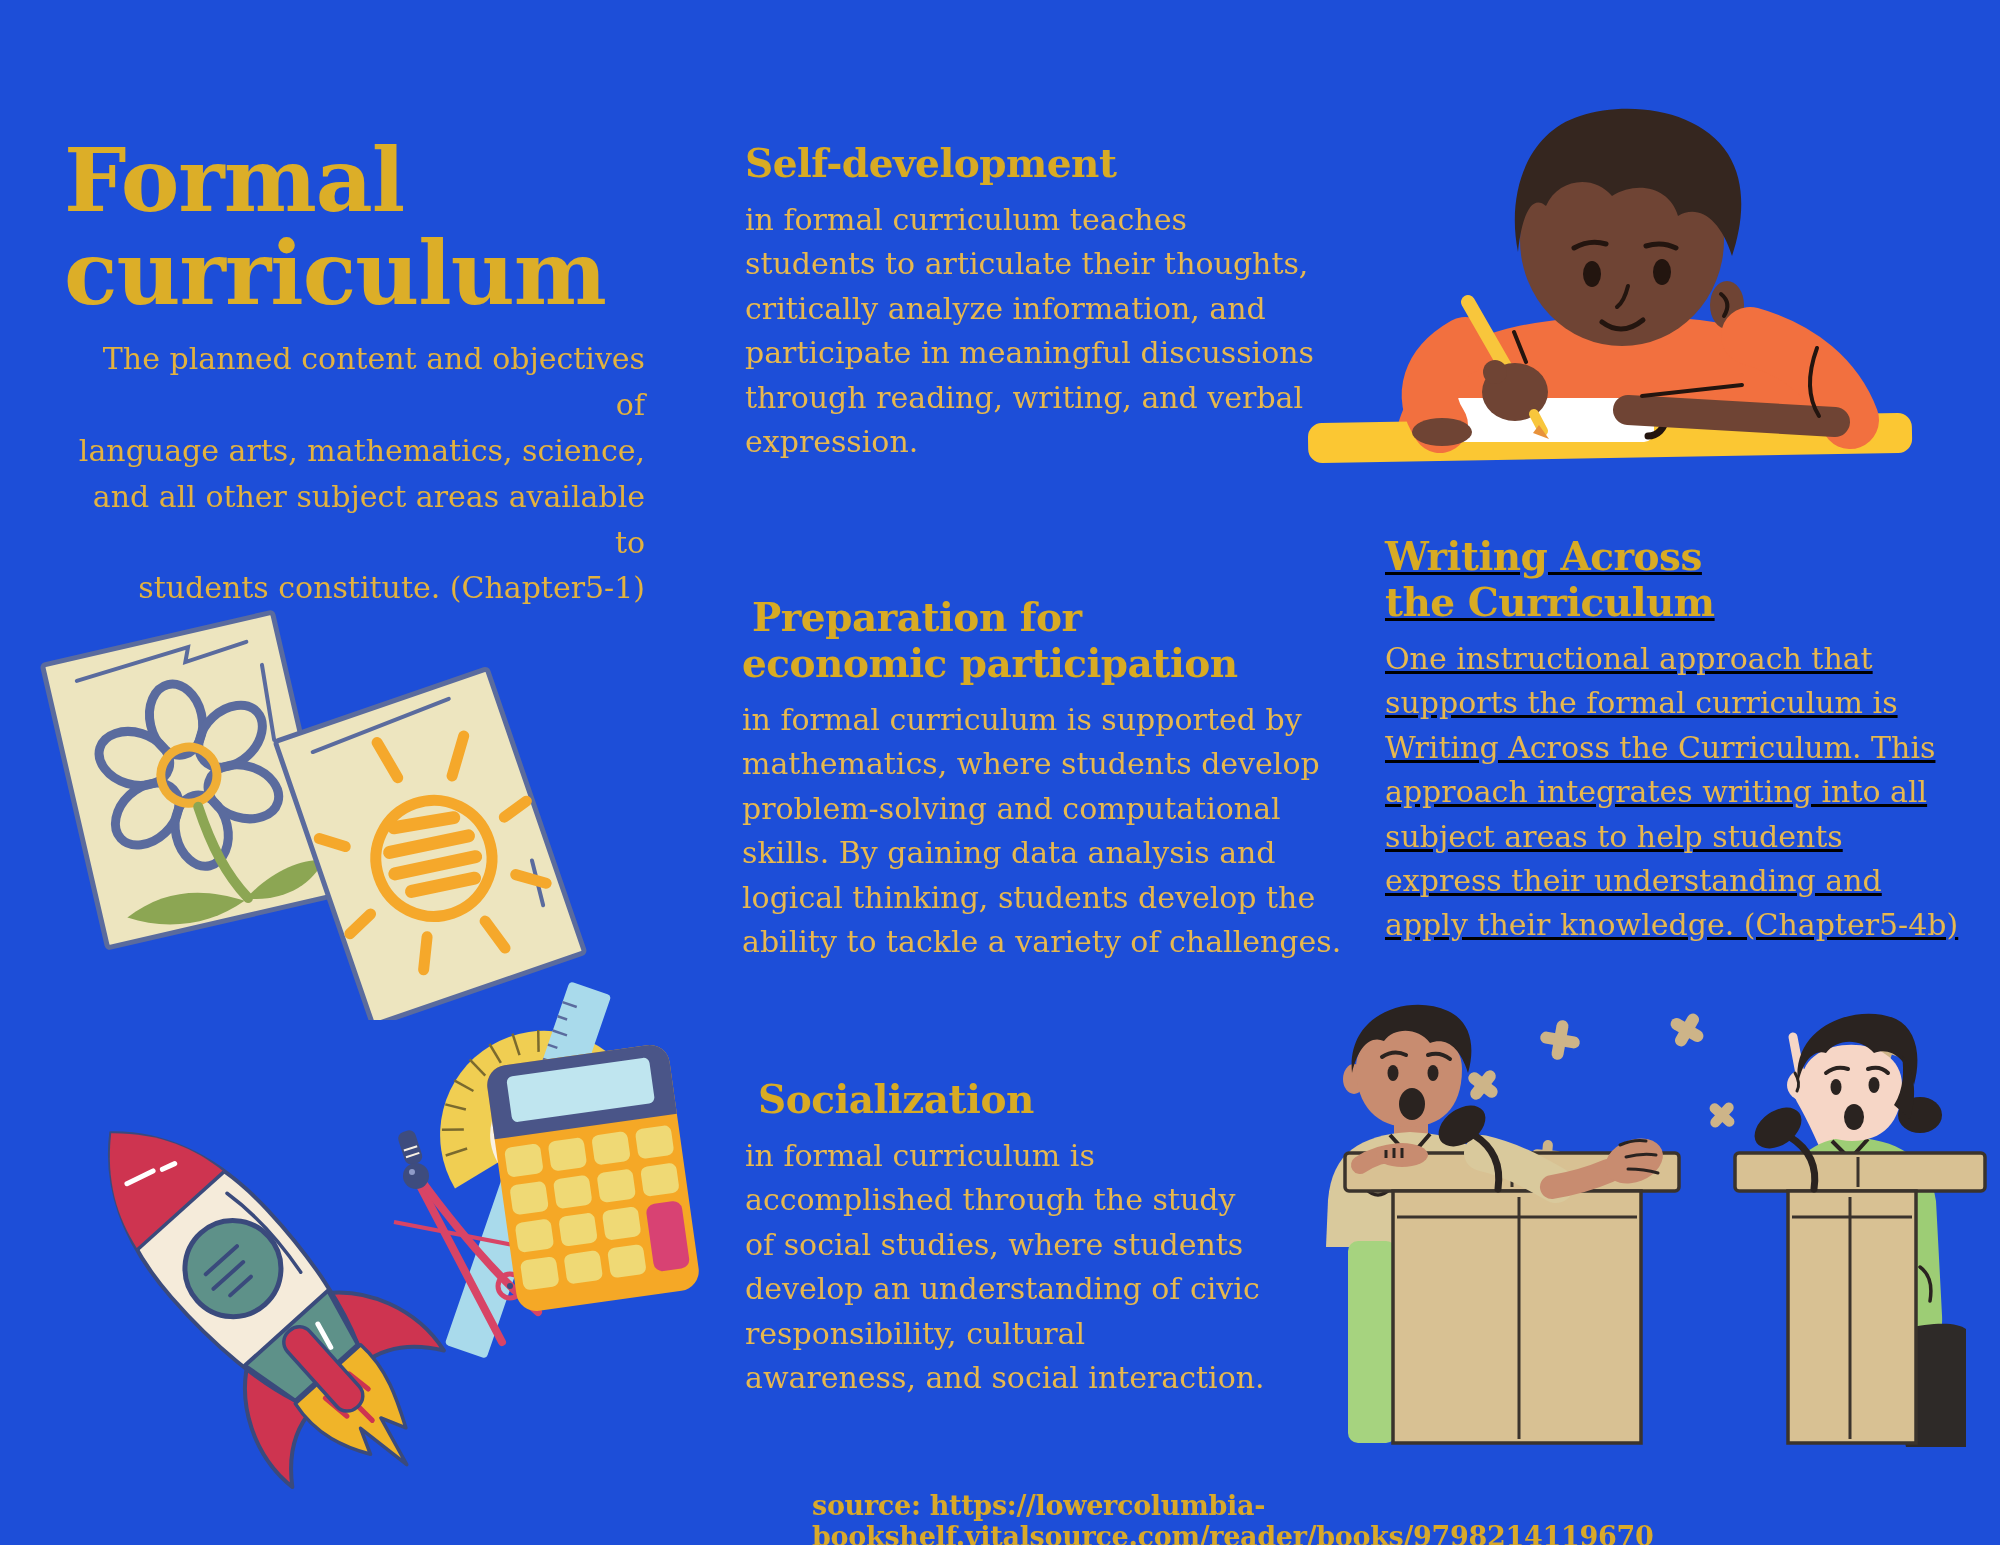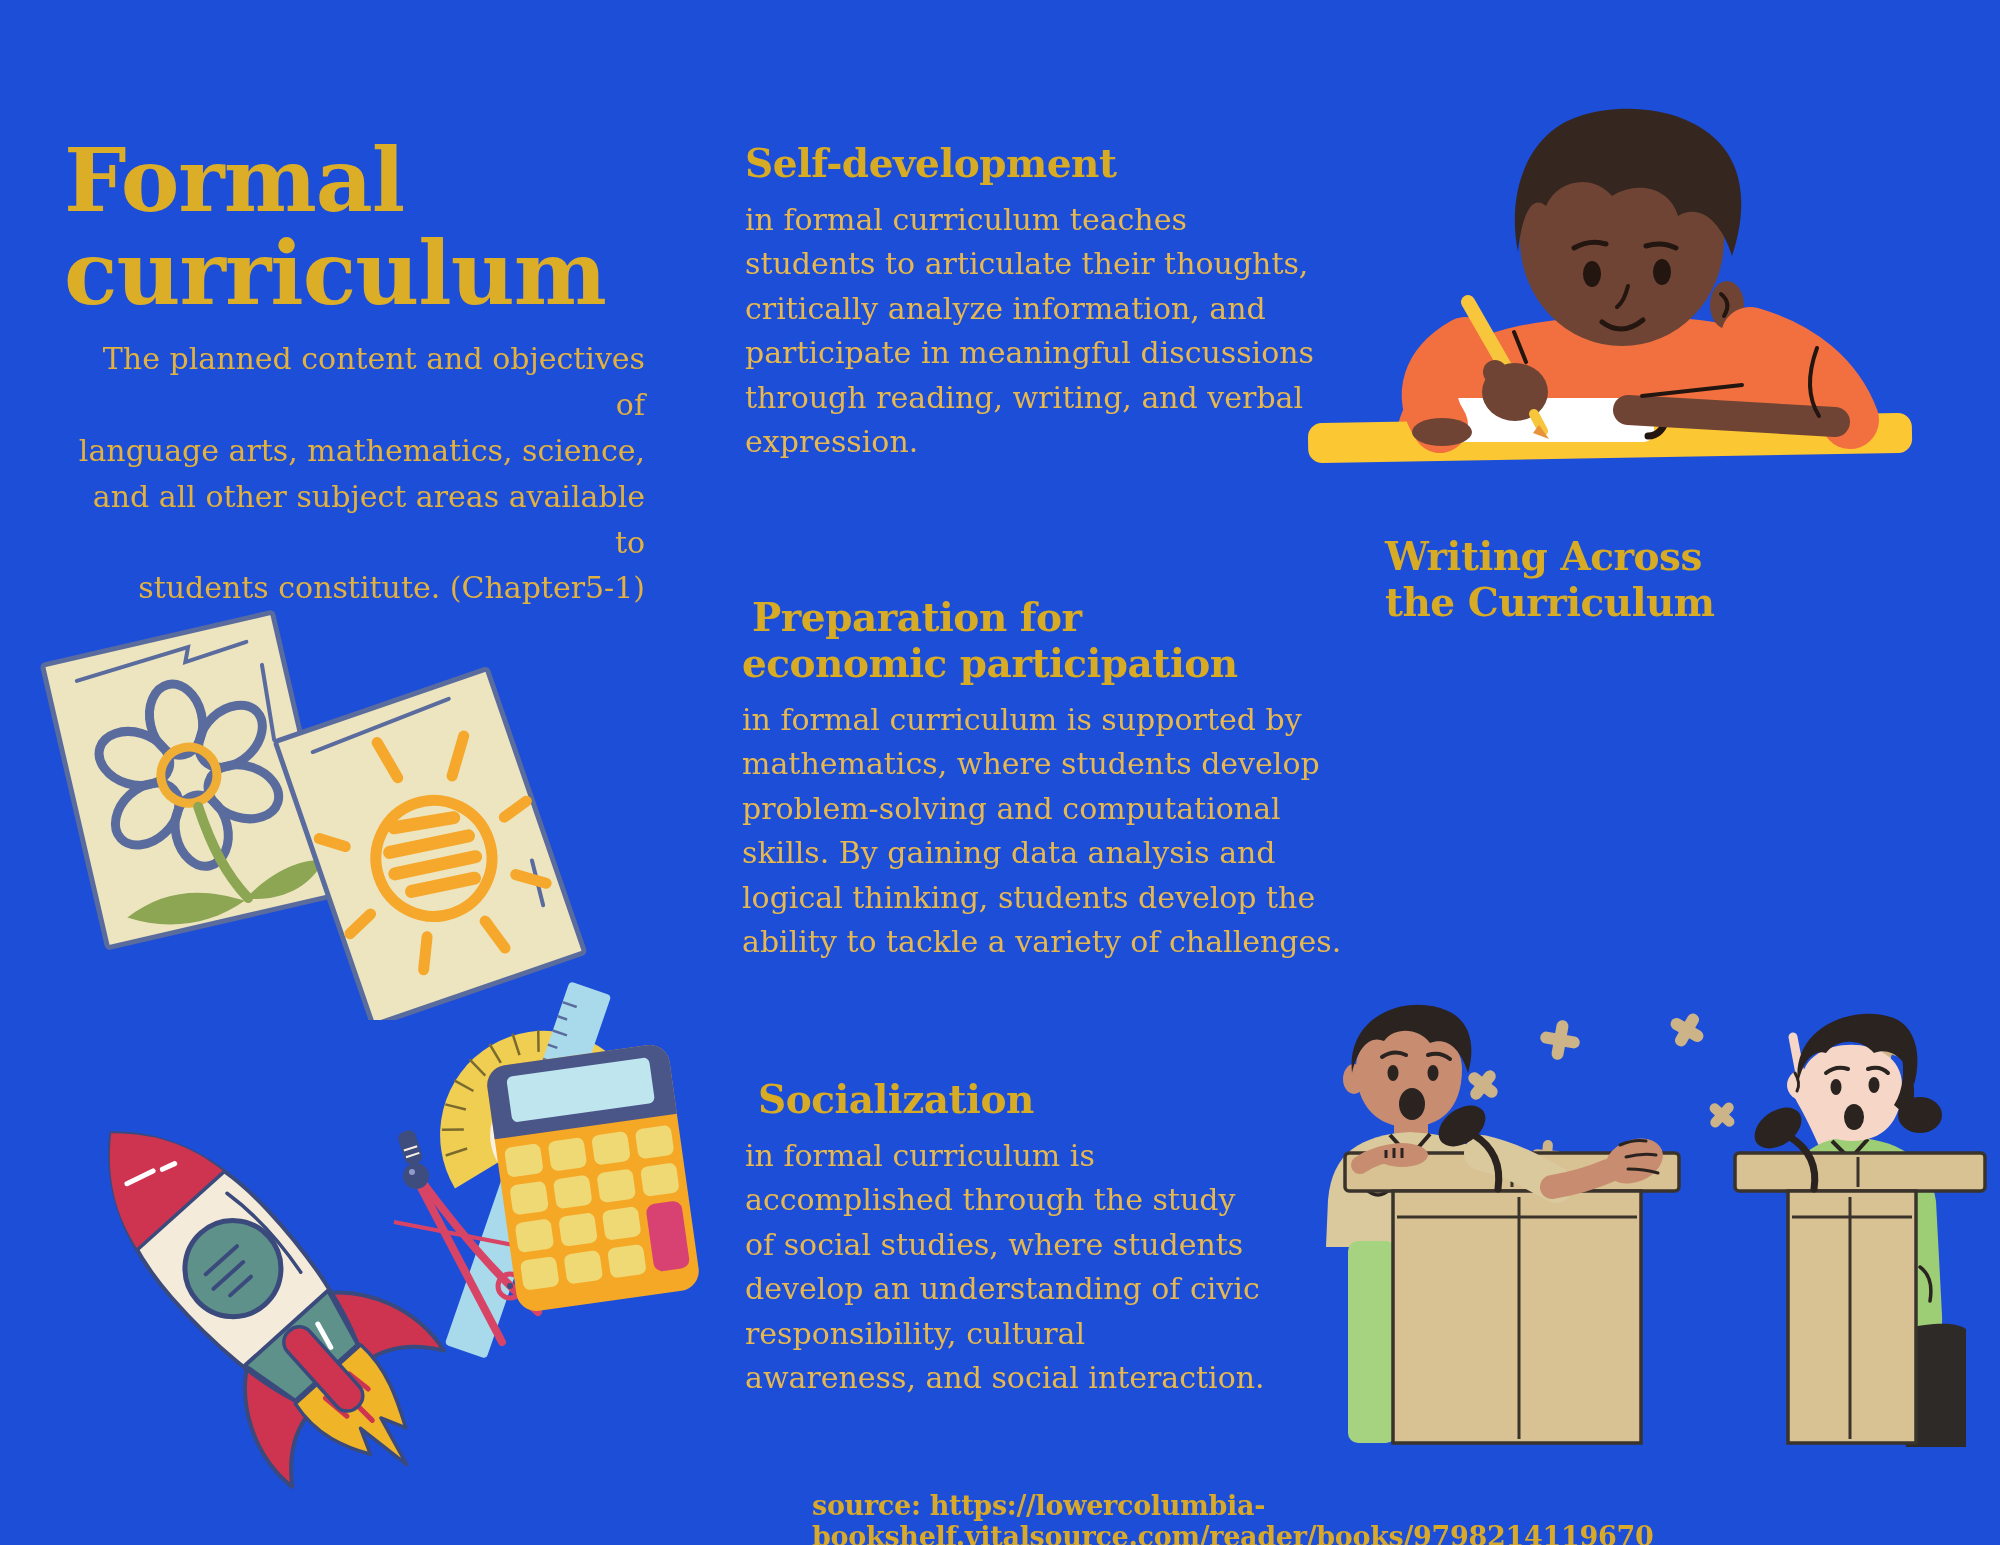--- a/index.html
+++ b/index.html
@@ -23,21 +23,21 @@
     line-height:1.18; white-space:pre-line; letter-spacing:-0.5px;
   }
   .indent1 { text-indent:10px; }
   .indent2 { text-indent:13px; }
   .section-body {
     font-size:30px; color:#E7B84E; line-height:1.48;
     white-space:pre-line; margin-top:12px;
   }
   .sec-self    { left:745px;  top:140px;  }
   .sec-econ    { left:742px;  top:594px;  }
-  .sec-writing { left:1385px; top:533px;  }
+  .sec-writing { left:1385px; top:533px;text-decoration:underline;  }
   .sec-social  { left:745px;  top:1076px; }
   .source {
     position:absolute; left:812px; top:1490px;
     font-size:27px; font-weight:700; color:#D9A92A; letter-spacing:-0.3px;
   }
   .ill { position:absolute; }
   .ill svg { display:block; width:100%; height:100%; }
   .ill-child    { left:1290px; top:80px;   width:640px; height:390px; }
   .ill-drawings { left:30px;   top:575px;  width:560px; height:445px; }
   .ill-rocket   { left:40px;   top:1072px; width:430px; height:440px; }
@@ -73,20 +73,27 @@
 mathematics, where students develop
 problem-solving and computational
 skills. By gaining data analysis and
 logical thinking, students develop the
 ability to tackle a variety of challenges.</div>
   </div>
 
   <div class="section sec-writing">
     <div class="section-heading">Writing Across
 the Curriculum</div>
+    <div class="section-body">One instructional approach that
+supports the formal curriculum is
+Writing Across the Curriculum. This
+approach integrates writing into all
+subject areas to help students
+express their understanding and
+apply their knowledge. (Chapter5-4b)</div>
   </div>
 
   <div class="section sec-social">
     <div class="section-heading indent2">Socialization</div>
     <div class="section-body">in formal curriculum is
 accomplished through the study
 of social studies, where students
 develop an understanding of civic
 responsibility, cultural
 awareness, and social interaction.</div>

